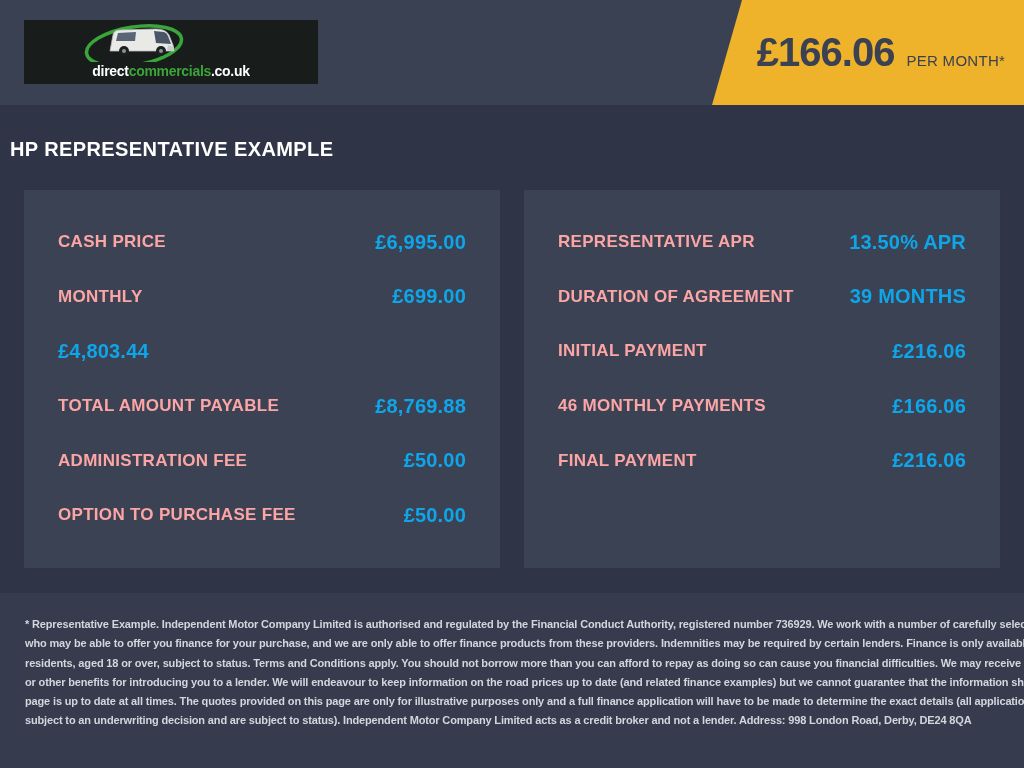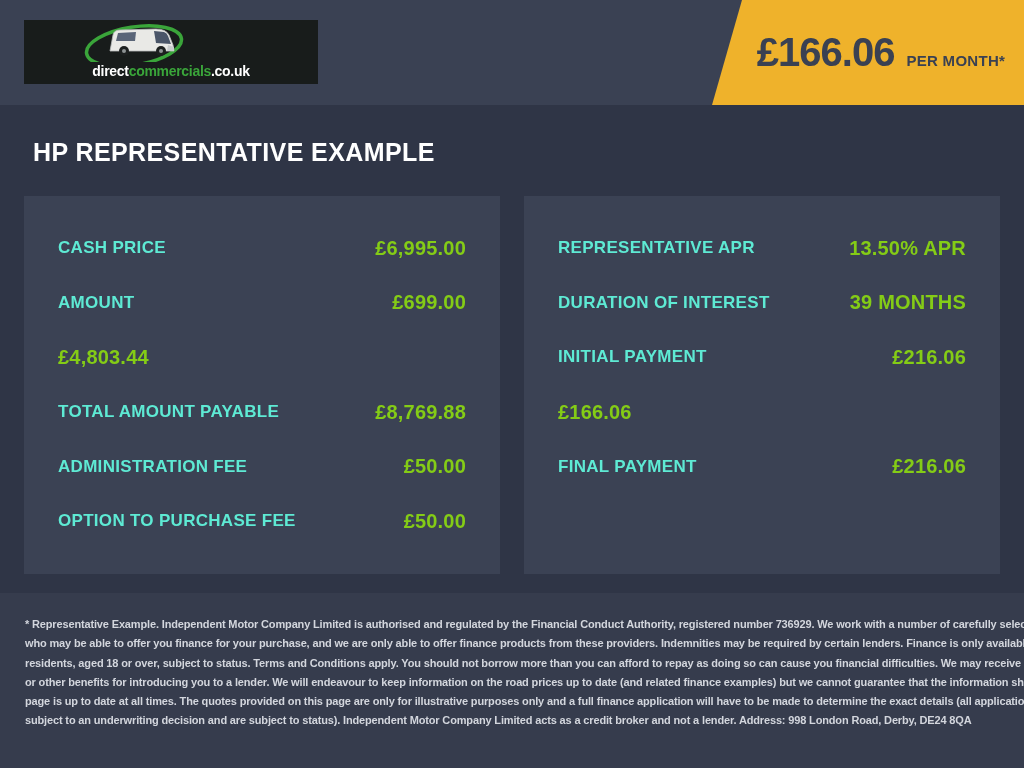--- a/index.html
+++ b/index.html
@@ -52,35 +52,35 @@
     padding-left: 26px;
   }
   .banner-price {
     font-size: 40px;
     font-weight: bold;
     color: #3a4152;
     letter-spacing: -1px;
   }
   .banner-per {
     font-size: 15px;
-    font-weight: bold;
+    font-weight: normal;
     color: #3a4152;
     margin-left: 12px;
     margin-top: 16px;
     letter-spacing: 0.3px;
   }
 
   
   .main {
     height: 488px;
     background: #2f3546;
   }
   .page-title {
-    padding: 33px 0 0 33px;
-    font-size: 25px;
+    padding: 33px 0 0 10px;
+    font-size: 20px;
     font-weight: bold;
     color: #ffffff;
     letter-spacing: 0.4px;
   }
   .panels {
     display: flex;
     gap: 24px;
     margin: 29px 24px 0 24px;
   }
   .panel {
@@ -91,28 +91,28 @@
   }
   .finance-row {
     height: 54.6px;
     display: flex;
     align-items: center;
     justify-content: space-between;
   }
   .finance-label {
     font-size: 17px;
     font-weight: bold;
-    color: #5eead4;
+    color: #fca5a5;
     letter-spacing: 0.3px;
     white-space: nowrap;
   }
   .finance-value {
     font-size: 20px;
     font-weight: bold;
-    color: #84cc16;
+    color: #0ea5e9;
     letter-spacing: 0.2px;
     white-space: nowrap;
   }
 
   
   .disclaimer {
     height: 175px;
     background: #363c4d;
     padding: 22px 25px 0 25px;
   }
@@ -161,21 +161,21 @@
   <div class="page-title">HP REPRESENTATIVE EXAMPLE</div>
 
   <div class="panels">
 
     <div class="panel">
       <div class="finance-row">
         <span class="finance-label">CASH PRICE</span>
         <span class="finance-value">£6,995.00</span>
       </div>
       <div class="finance-row">
-        <span class="finance-label">AMOUNT</span>
+        <span class="finance-label">MONTHLY</span>
         <span class="finance-value">£699.00</span>
       </div>
       <div class="finance-row">
         <span class="finance-value">£4,803.44</span>
       </div>
       <div class="finance-row">
         <span class="finance-label">TOTAL AMOUNT PAYABLE</span>
         <span class="finance-value">£8,769.88</span>
       </div>
       <div class="finance-row">
@@ -187,28 +187,29 @@
         <span class="finance-value">£50.00</span>
       </div>
     </div>
 
     <div class="panel">
       <div class="finance-row">
         <span class="finance-label">REPRESENTATIVE APR</span>
         <span class="finance-value">13.50% APR</span>
       </div>
       <div class="finance-row">
-        <span class="finance-label">DURATION OF INTEREST</span>
+        <span class="finance-label">DURATION OF AGREEMENT</span>
         <span class="finance-value">39 MONTHS</span>
       </div>
       <div class="finance-row">
         <span class="finance-label">INITIAL PAYMENT</span>
         <span class="finance-value">£216.06</span>
       </div>
       <div class="finance-row">
+        <span class="finance-label">46 MONTHLY PAYMENTS</span>
         <span class="finance-value">£166.06</span>
       </div>
       <div class="finance-row">
         <span class="finance-label">FINAL PAYMENT</span>
         <span class="finance-value">£216.06</span>
       </div>
     </div>
 
   </div>
 </div>

